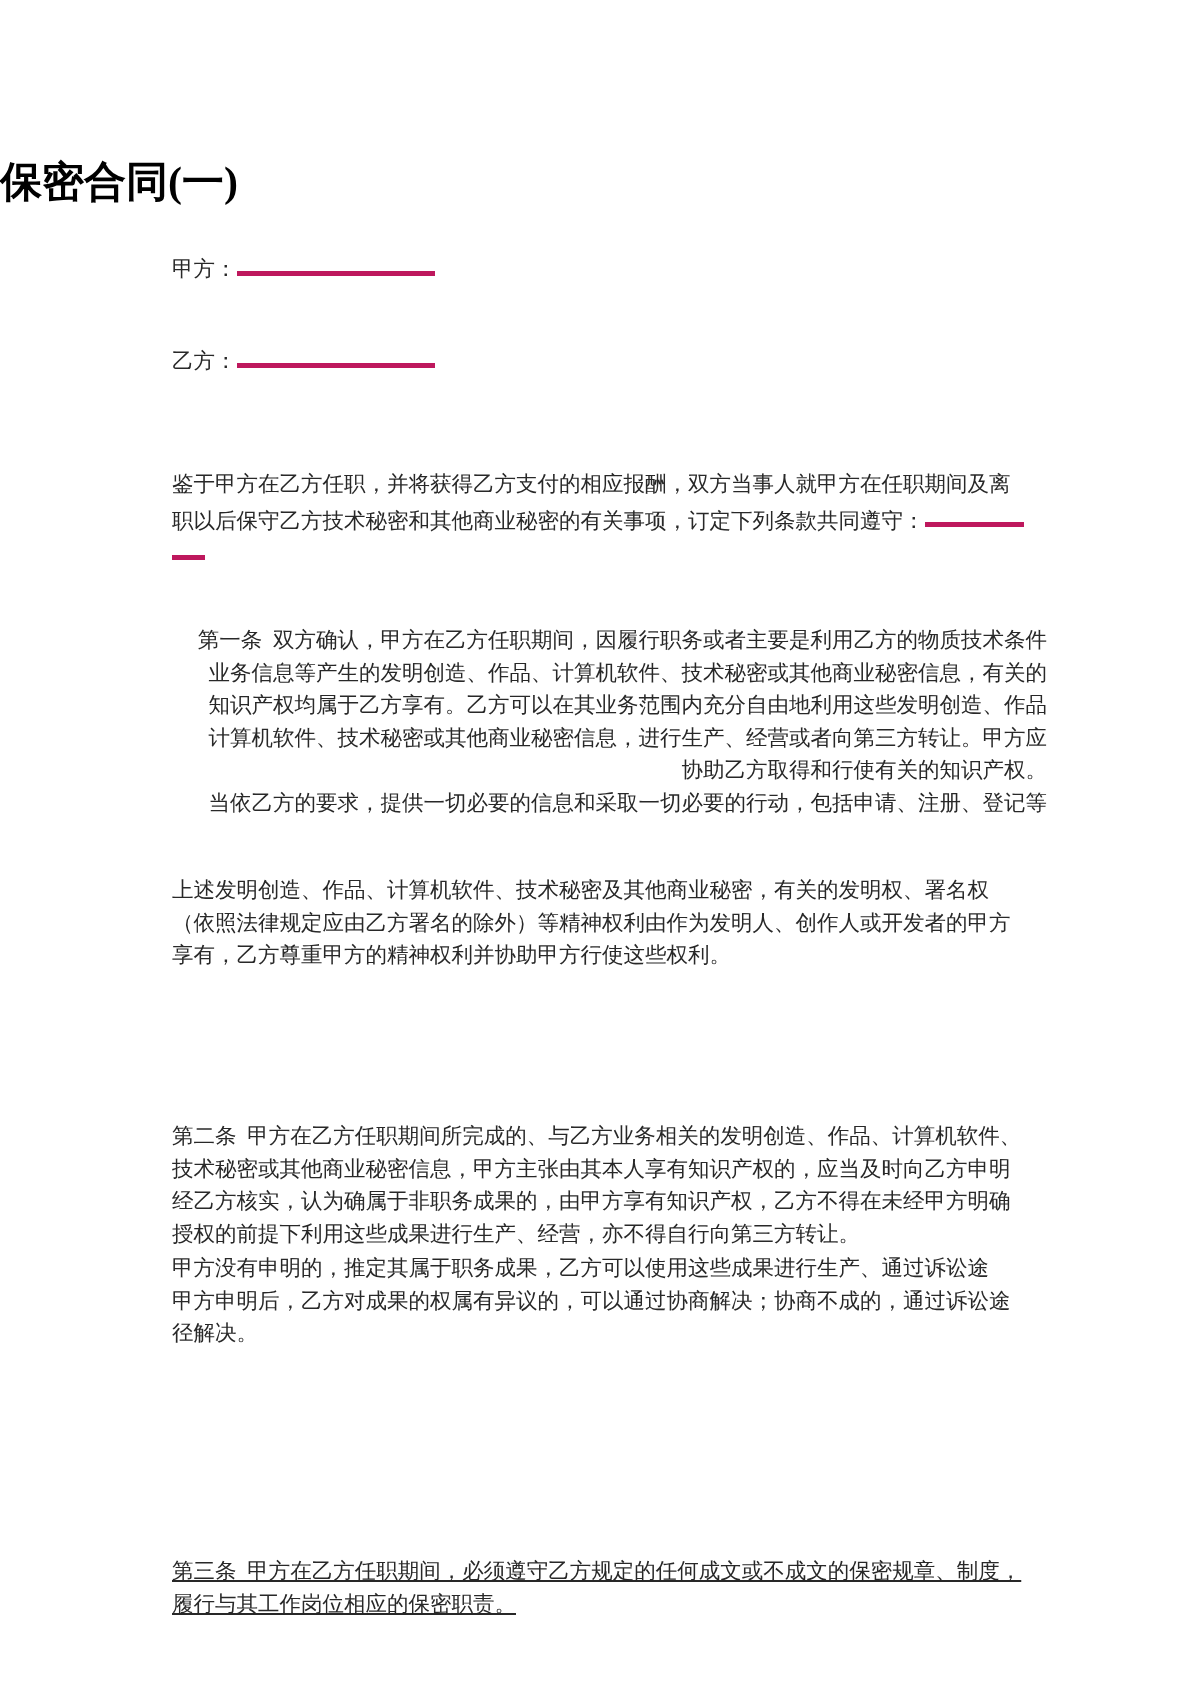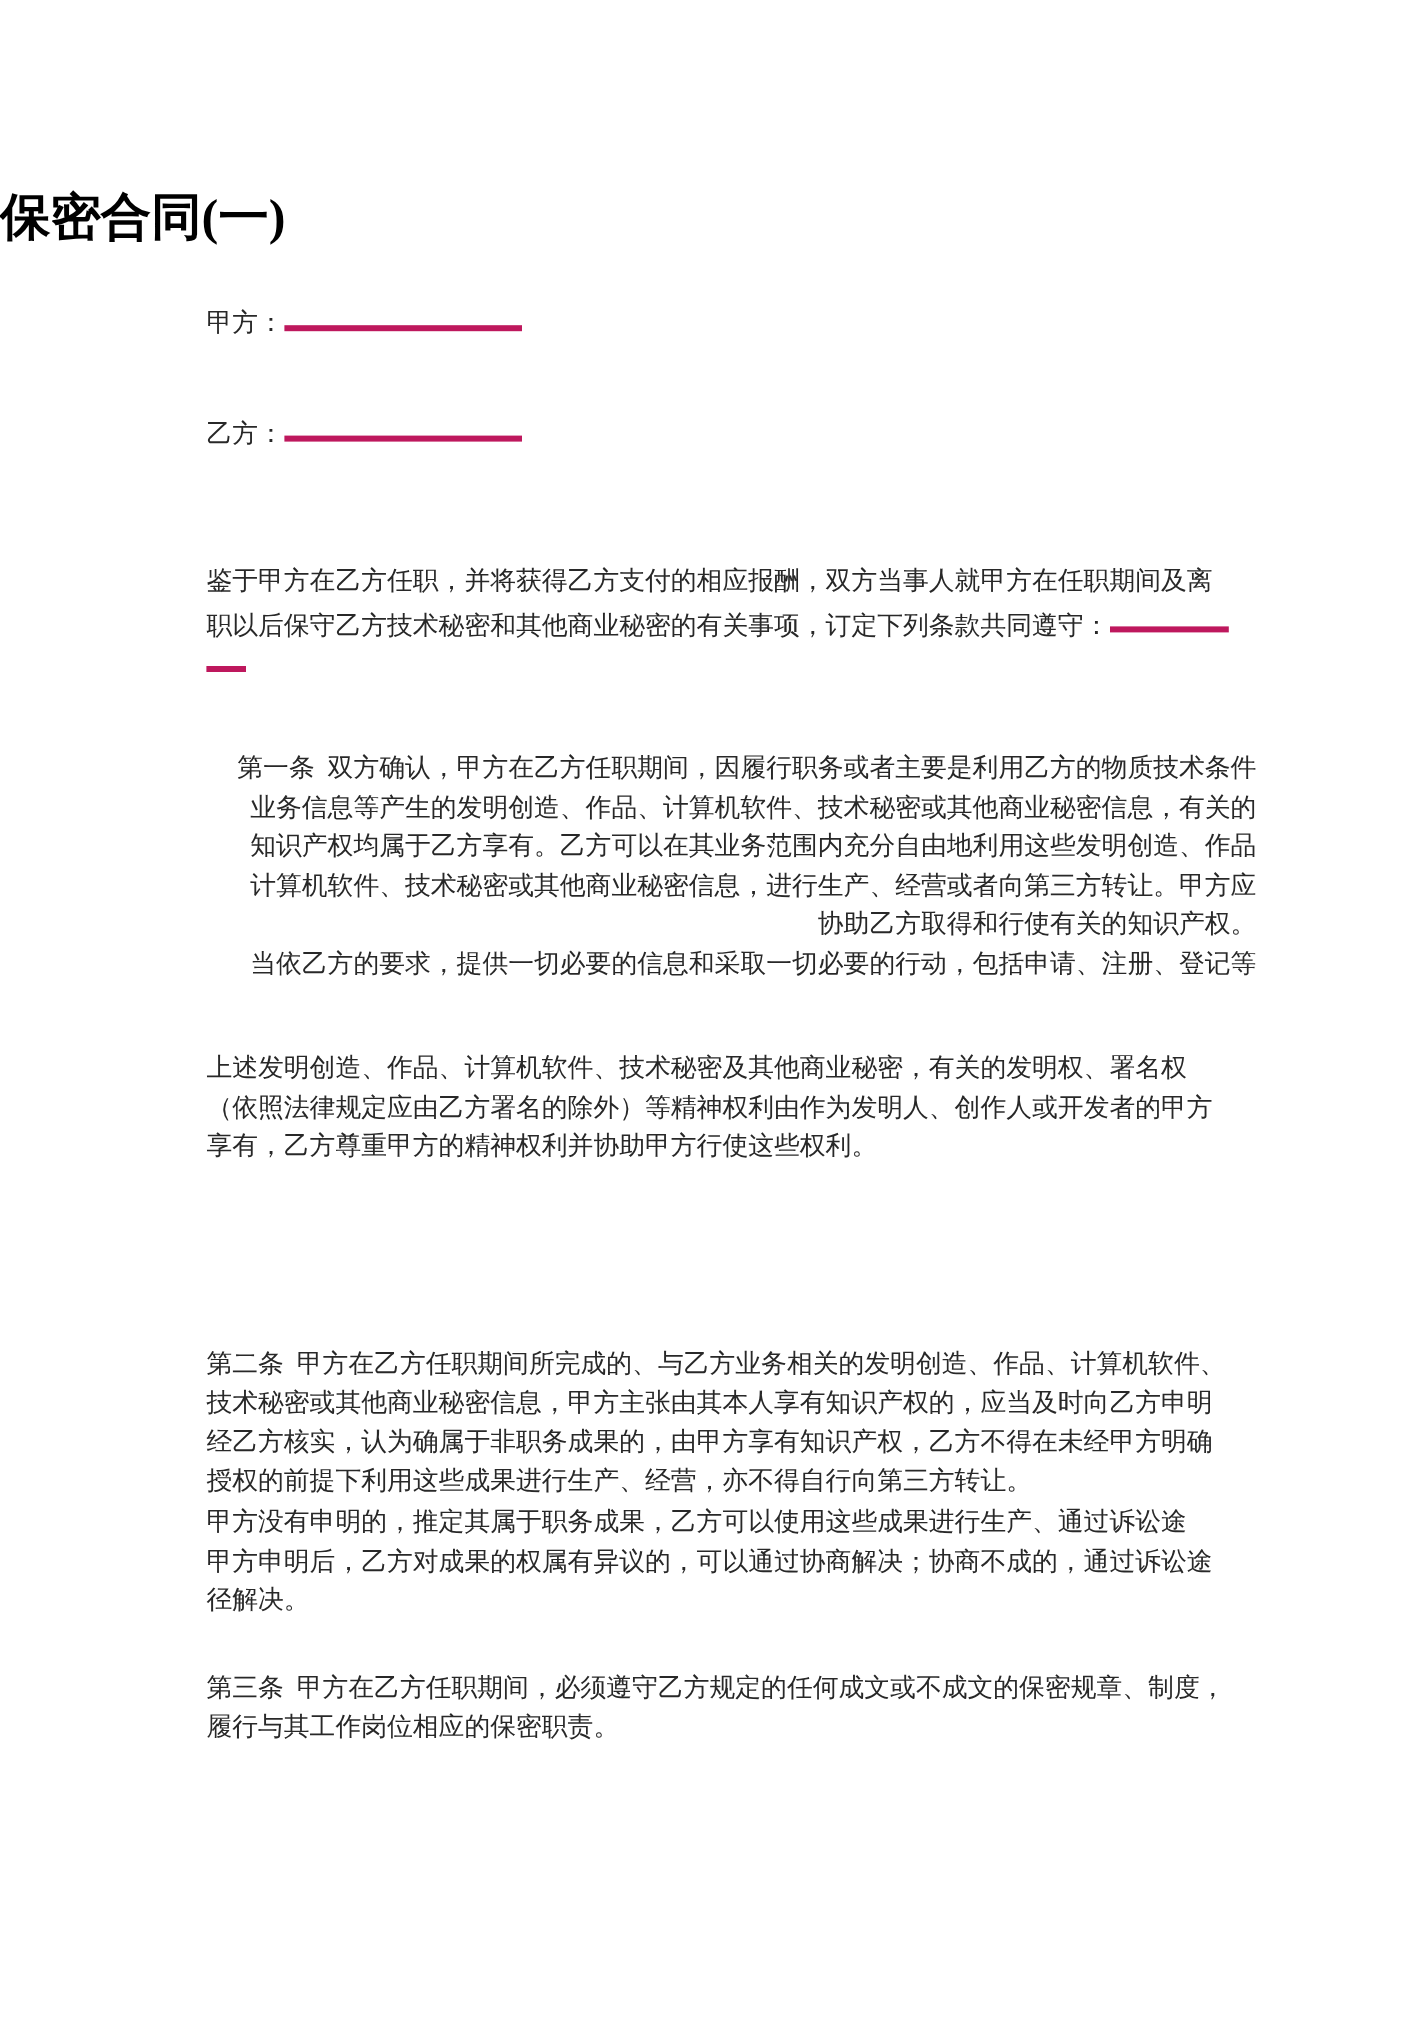--- a/index.html
+++ b/index.html
@@ -44,21 +44,21 @@
     color: transparent;
   }
   
   .pos-party-a    { top: 249px; }
   .pos-party-b    { top: 341px; }
   .pos-preamble   { top: 436px; margin-top: 32px; }
   .pos-article1   { top: 624px; text-align: right; }
   .pos-moral      { top: 874px; }
   .pos-article2   { top: 1120px; }
   .pos-presume    { top: 1252px; }
-  .pos-article3   { top: 1390px; }
+  .pos-article3   { top: 1555px; text-decoration: underline; }
 </style>
 </head>
 <body>
 
 <div class="page">
 
   <h1 class="doc-title">保密合同(一)</h1>
 
   <div class="block pos-party-a">
       <div class="line">甲方：<span class="blank" style="width: 198px;">__________________</span></div>

